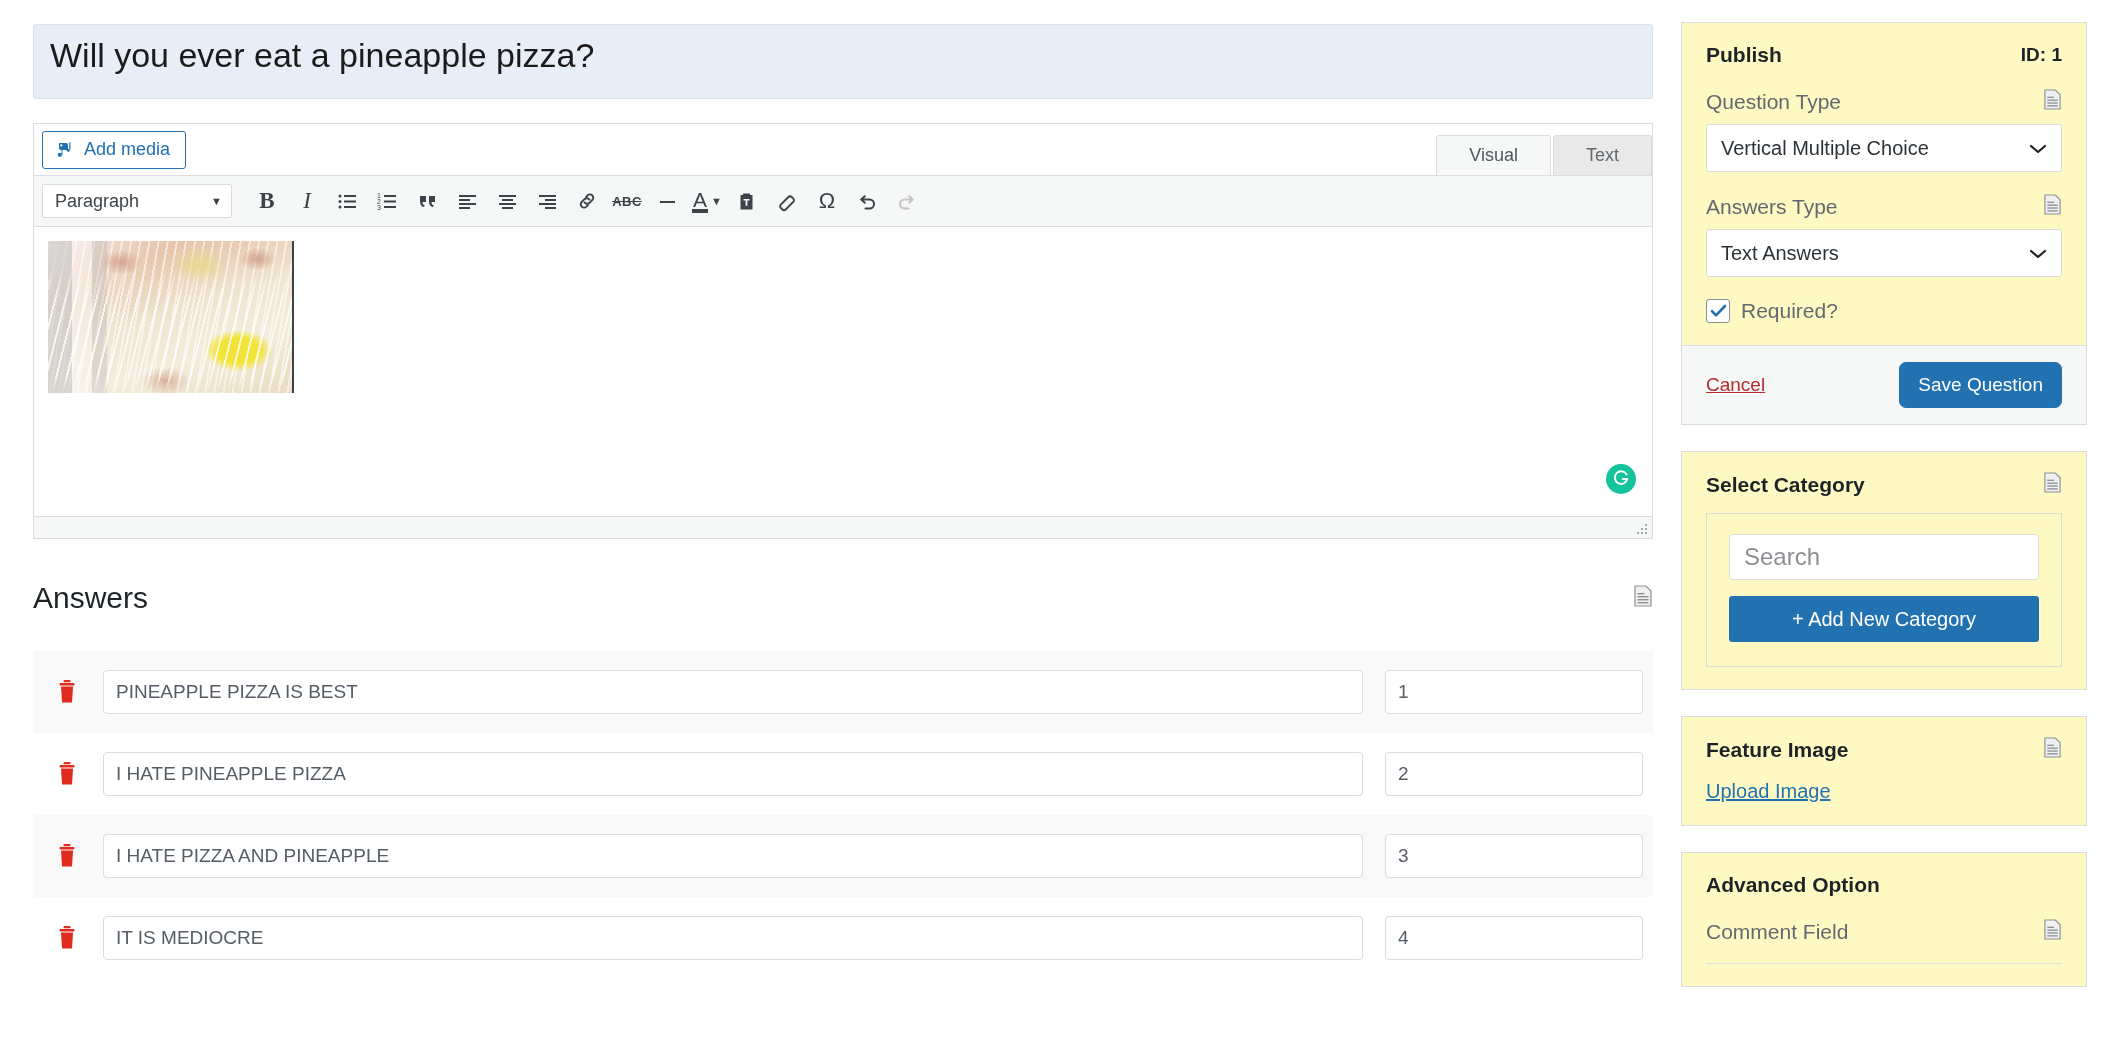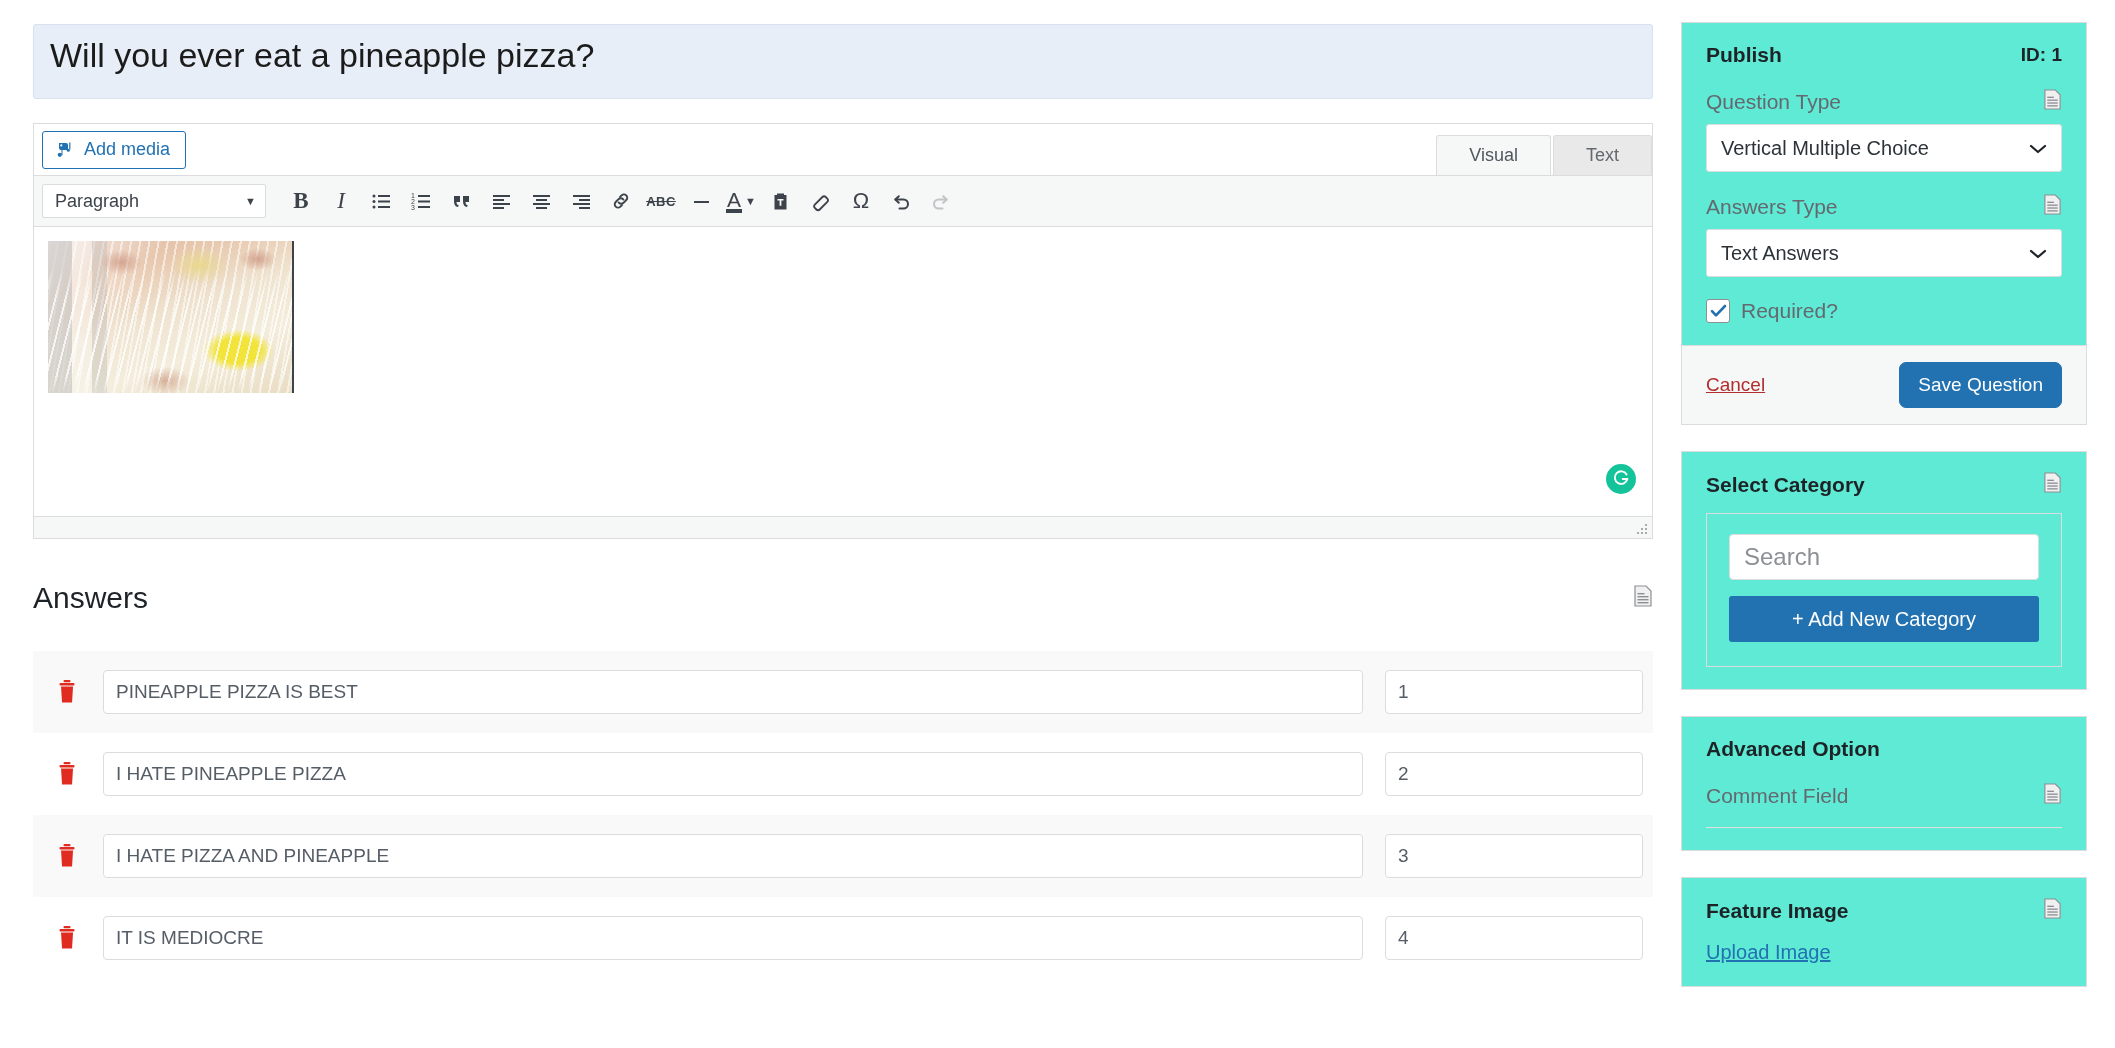--- a/index.html
+++ b/index.html
@@ -95,21 +95,21 @@
   .editor-toolbar {
     border: 1px solid #dcdcde;
     background: #f6f7f7;
     height: 52px;
     display: flex;
     align-items: center;
     padding: 0 8px;
     gap: 2px;
   }
   .fmt-select {
-    width: 224px; height: 34px;
+    width: 190px; height: 34px;
     background: #fff;
     border: 1px solid #dcdcde;
     border-radius: 2px;
     display: flex; align-items: center; justify-content: space-between;
     padding: 0 9px 0 12px;
     font-size: 18px; color: #3c434a;
     margin-right: 14px;
     cursor: pointer;
   }
   .caret-dn { font-size: 11px; color: #3c434a; line-height: 1; }
@@ -247,21 +247,21 @@
   }
 
   
   .side-col {
     width: 462px;
     flex: 0 0 auto;
     padding: 22px 28px 0 28px;
   }
   .card {
     border: 1px solid #dcdcde;
-    background: #5eead4;
+    background: #fef9c3;
     margin-bottom: 26px;
   }
   .card-pad { padding: 20px 24px 22px 24px; }
   .card-hd {
     display: flex; align-items: center; justify-content: space-between;
     margin-bottom: 4px;
   }
   .card-title { font-size: 21px; font-weight: bold; color: #1d2327; }
   .card-id { font-size: 19px; font-weight: bold; color: #1d2327; }
 
@@ -695,50 +695,50 @@
         <div class="cat-inner">
           <div class="search-input">Search</div>
           <button class="btn-block">+ Add New Category</button>
         </div>
       </div>
     </div>
 
     <div class="card">
       <div class="card-pad">
         <div class="card-hd">
+          <span class="card-title">Feature Image</span>
+          <span class="doc-icon">
+            <svg width="19" height="21" viewBox="0 0 20 22" fill="#8c8f94">
+                <path d="M2 1h11l5 5v15H2z" fill="#f0f0f1" stroke="#8c8f94" stroke-width="1.2"></path>
+                <rect x="4.5" y="8" width="7" height="1.4"></rect>
+                <rect x="4.5" y="11" width="11" height="1.4"></rect>
+                <rect x="4.5" y="14" width="11" height="1.4"></rect>
+                <rect x="4.5" y="17" width="11" height="1.4"></rect>
+              </svg>
+          </span>
+        </div>
+        <span class="upload-link">Upload Image</span>
+      </div>
+    </div>
+
+    <div class="card">
+      <div class="card-pad">
+        <div class="card-hd">
           <span class="card-title">Advanced Option</span>
         </div>
         <div class="adv-sub">
           <span>Comment Field</span>
           <span class="doc-icon">
             <svg width="19" height="21" viewBox="0 0 20 22" fill="#8c8f94">
                 <path d="M2 1h11l5 5v15H2z" fill="#f0f0f1" stroke="#8c8f94" stroke-width="1.2"></path>
                 <rect x="4.5" y="8" width="7" height="1.4"></rect>
                 <rect x="4.5" y="11" width="11" height="1.4"></rect>
                 <rect x="4.5" y="14" width="11" height="1.4"></rect>
                 <rect x="4.5" y="17" width="11" height="1.4"></rect>
               </svg>
           </span>
         </div>
         <div class="adv-divider"></div>
       </div>
     </div>
 
-    <div class="card">
-      <div class="card-pad">
-        <div class="card-hd">
-          <span class="card-title">Feature Image</span>
-          <span class="doc-icon">
-            <svg width="19" height="21" viewBox="0 0 20 22" fill="#8c8f94">
-                <path d="M2 1h11l5 5v15H2z" fill="#f0f0f1" stroke="#8c8f94" stroke-width="1.2"></path>
-                <rect x="4.5" y="8" width="7" height="1.4"></rect>
-                <rect x="4.5" y="11" width="11" height="1.4"></rect>
-                <rect x="4.5" y="14" width="11" height="1.4"></rect>
-                <rect x="4.5" y="17" width="11" height="1.4"></rect>
-              </svg>
-          </span>
-        </div>
-        <span class="upload-link">Upload Image</span>
-      </div>
-    </div>
-
   </div>
 </div>
 
 </body></html>

